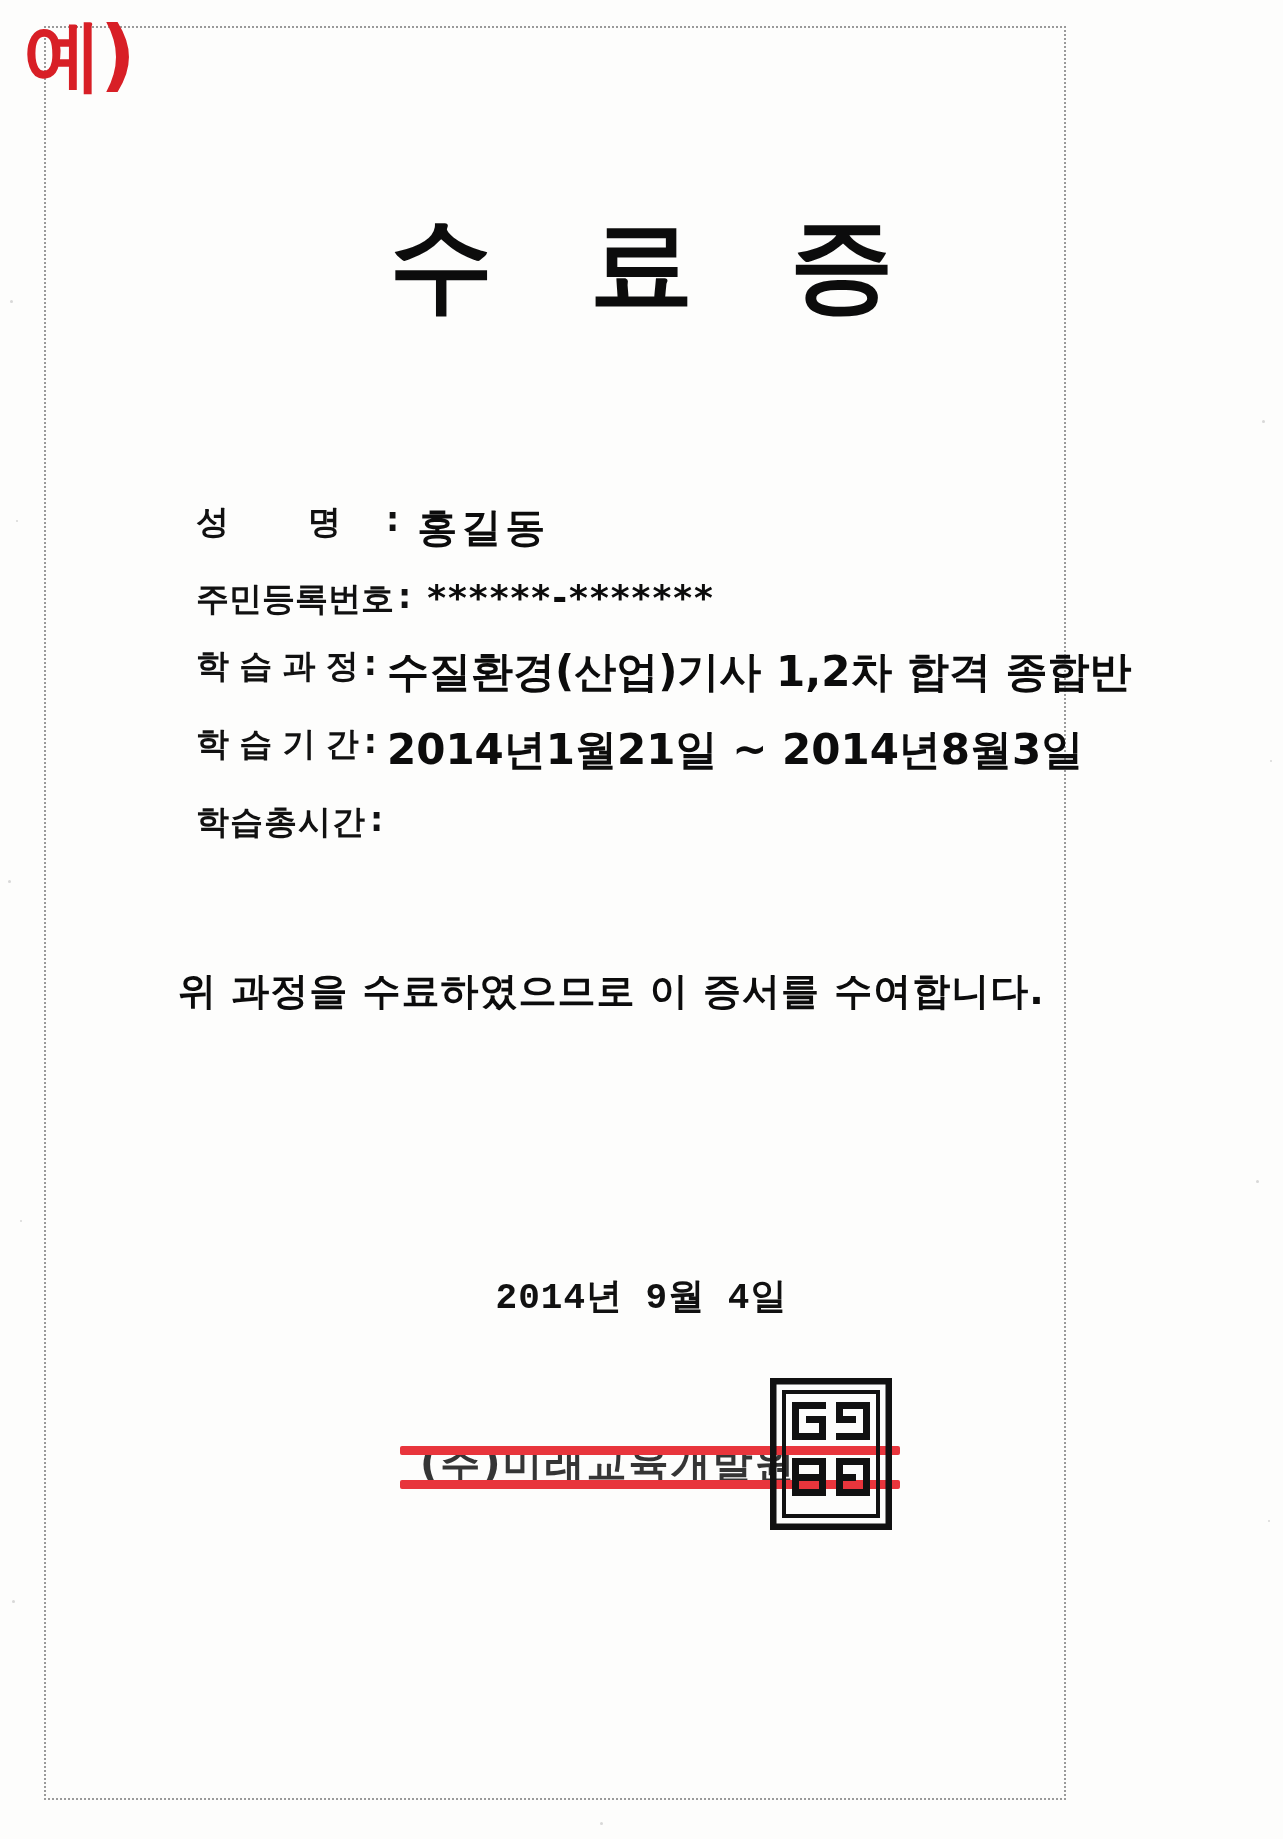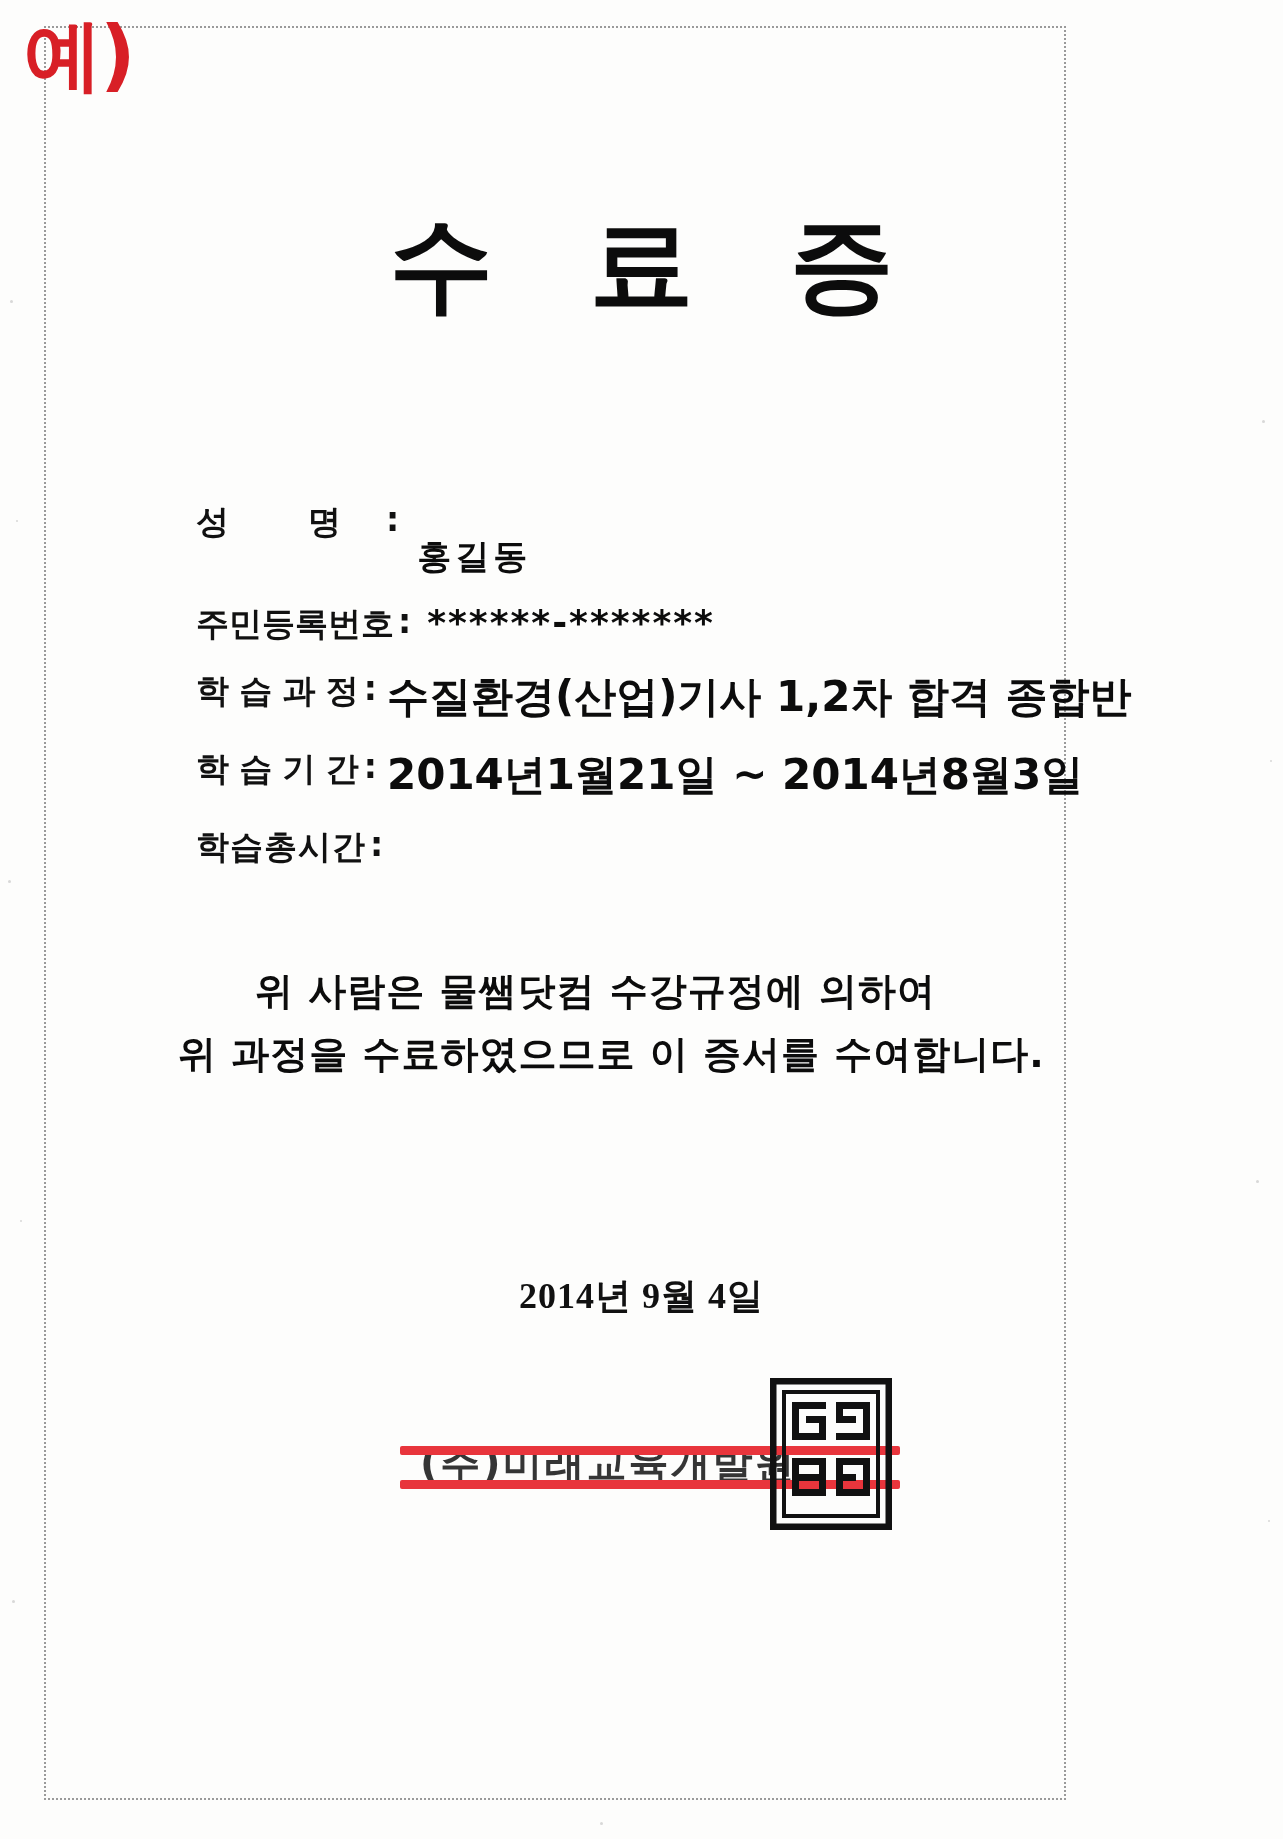--- a/index.html
+++ b/index.html
@@ -101,24 +101,23 @@
     font-size: 33px;
     padding: 0 10px 0 4px;
   }
   .field-value {
     font-family: "DejaVu Sans", "Liberation Sans", sans-serif;
     font-weight: 700;
     font-size: 42px;
     color: #0c0c0c;
   }
   .field-row.name .field-value {
-    font-size: 34px;
+    font-size: 40px;
     letter-spacing: 4px;
     padding-left: 8px;
-    margin-top: 34px;
   }
   .field-row.rrn .field-value {
     font-size: 36px;
     letter-spacing: 2px;
     padding-left: 6px;
   }
   .name-label-inner {
     display: inline-block;
     width: 186px;
     font-weight: 700;
@@ -151,21 +150,21 @@
     margin-left: 28px;
   }
 
   
   #issue-date {
     position: absolute;
     left: 0;
     right: 0;
     top: 1272px;
     text-align: center;
-    font-family: Liberation Serif, serif;
+    font-family: Liberation Mono, monospace;
     font-weight: 700;
     font-size: 36px;
     letter-spacing: 1px;
     color: #111111;
   }
 
   
   #issuer-block {
     position: absolute;
     left: 400px;
@@ -254,21 +253,20 @@
     </div>
 
     <div class="field-row">
       <span class="field-label spaced">학습총시간</span>
       <span class="field-sep">:</span>
     </div>
 
   </div>
 
   <div id="statement">
-    <div class="line1">위 사람은 물쌤닷컴 수강규정에 의하여</div>
     <div class="line2">위 과정을 수료하였으므로 이 증서를 수여합니다.</div>
   </div>
 
   <div id="issue-date">2014년 9월 4일</div>
 
   <div id="issuer-block">
     <div id="issuer-name">(주)미래교육개발원</div>
     <div class="strike" id="strike-1"></div>
     <div class="strike" id="strike-2"></div>
   </div>

